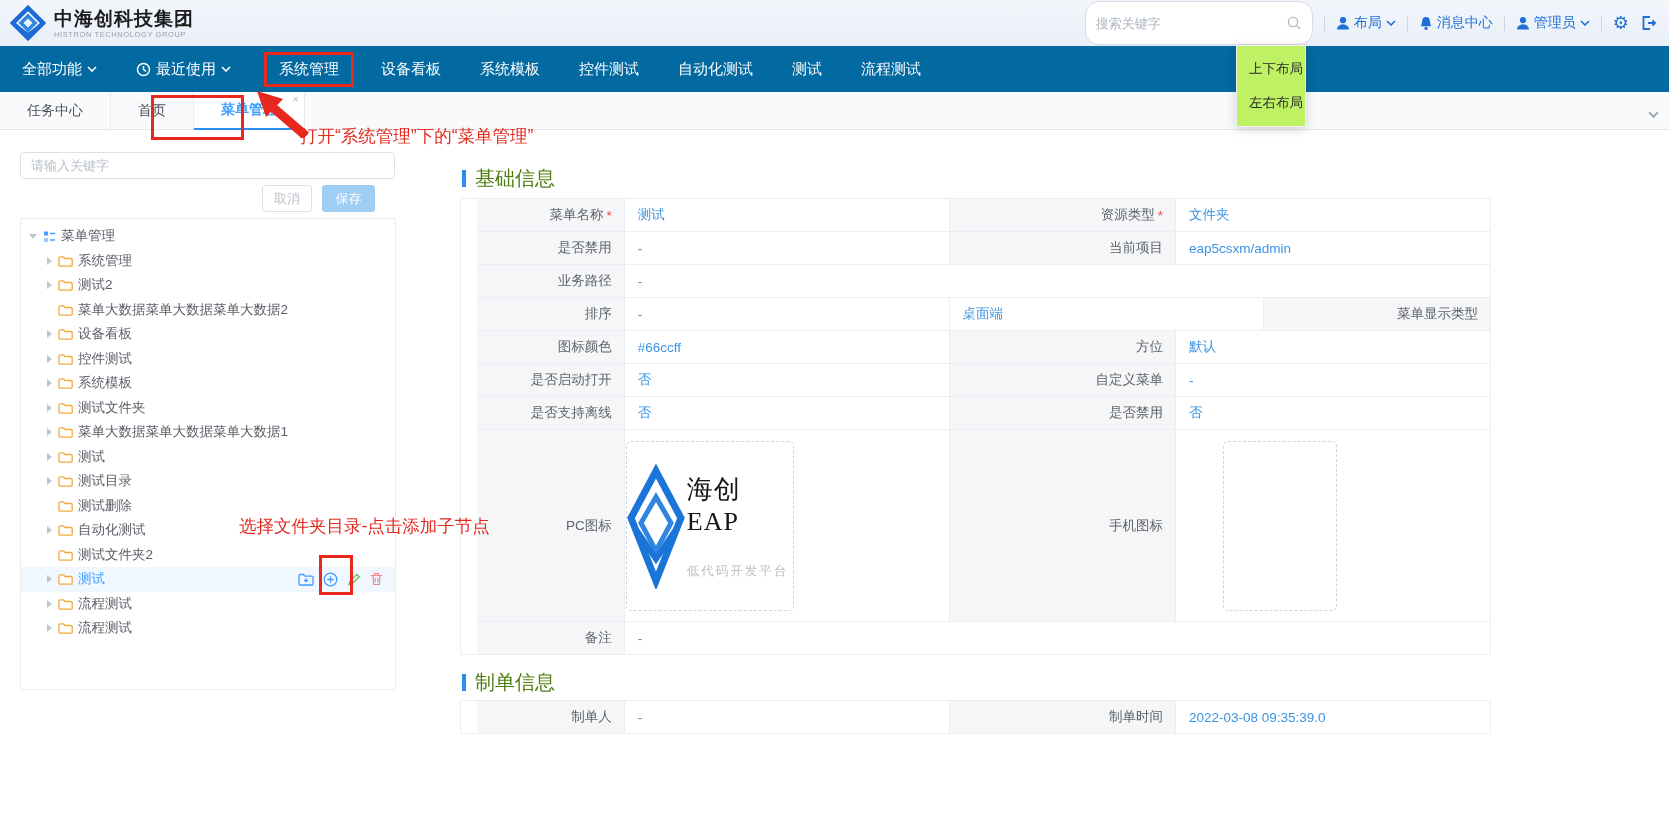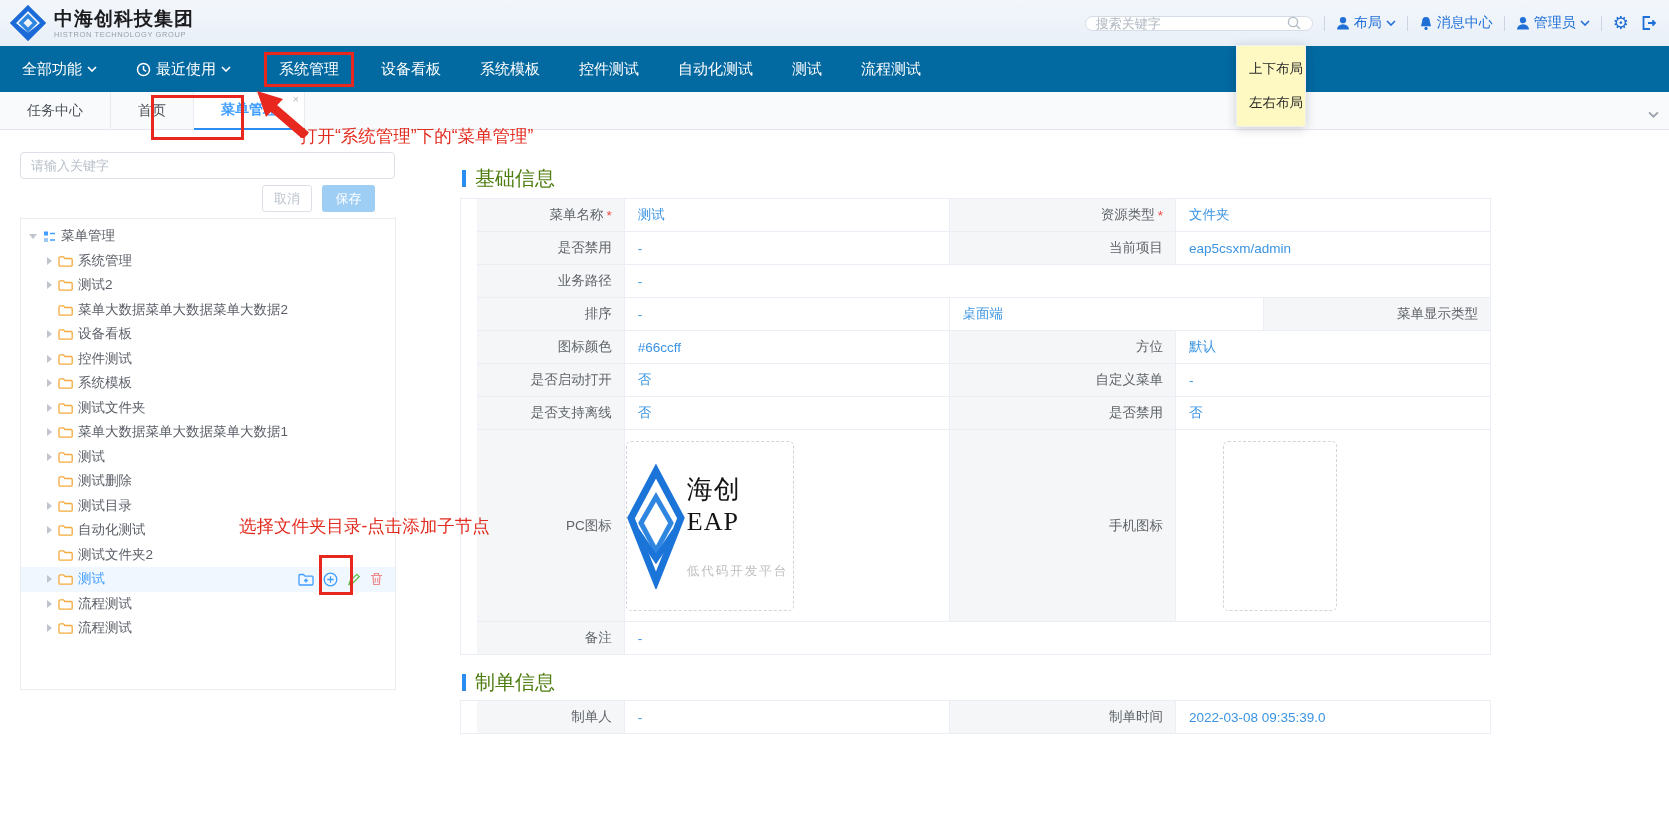--- a/index.html
+++ b/index.html
@@ -9,21 +9,21 @@
     font-family: "Liberation Sans", sans-serif; color:#333;
   }
   
   .top-header { position:absolute; left:0; top:0; width:1669px; height:46px;
     background:linear-gradient(180deg,#f3f7fc,#e9eff8); display:flex; align-items:center; }
   .brand { display:flex; align-items:center; margin-left:10px; }
   .brand-text { margin-left:8px; }
   .brand-title { font-size:19px; font-weight:bold; color:#1c1c1e; letter-spacing:1px; line-height:22px;}
   .brand-sub { font-size:7.5px; color:#98a0aa; letter-spacing:.6px; }
   .header-right { position:absolute; right:12px; top:0; height:46px; display:flex; align-items:center; gap:11px; }
-  .search-pill { width:228px; height:15px; border:1px solid #d6dce5; border-radius:14px; background:#fff;
+  .search-pill { width:228px; height:44px; border:1px solid #d6dce5; border-radius:14px; background:#fff;
     display:flex; align-items:center; padding:0 10px; }
   .search-pill input { flex:1; border:none; outline:none; font-size:13px; color:#666; background:transparent; }
   .search-pill input::placeholder { color:#aeb6c0; }
   .hdivider { width:1px; height:15px; background:#ccd6e3; }
   .hmenu { display:flex; align-items:center; gap:4px; color:#1f6fd6; font-size:14px; cursor:pointer; }
   .hicon { display:inline-flex; color:#1f6fd6; }
   .gear-glyph { font-family:"DejaVu Sans", sans-serif; font-size:18px; color:#1f6fd6; line-height:1; }
   
   .navbar { position:absolute; left:0; top:46px; width:1669px; height:46px; background:#0369a1;
     display:flex; align-items:center; padding-left:16px; color:#fff; font-size:15px; }
@@ -32,21 +32,21 @@
   .chev { display:inline-flex; }
   
   .tabbar { position:absolute; left:0; top:92px; width:1669px; height:38px; background:#f8fafc;
     border-bottom:1px solid #e3e6ec; display:flex; }
   .tab { height:38px; padding:0 27px; display:flex; align-items:center; font-size:14px; color:#4d5258;
     border-right:1px solid #e8ebf0; cursor:pointer; position:relative; background:transparent; }
   .tab.active { background:#fff; color:#409eff; font-weight:bold; border-bottom:2px solid #2d8cf0; }
   .tab-close { position:absolute; top:1px; right:5px; font-size:11px; color:#b7bcc4; font-weight:normal; }
   .tabbar-caret { position:absolute; right:10px; top:12px; color:#9aa1ab; }
   
-  .layout-dropdown { position:absolute; left:1236px; top:45px; width:70px; background:#fef9c3; z-index:60;
+  .layout-dropdown { position:absolute; left:1236px; top:45px; width:70px; background:#bef264; z-index:60;
     box-shadow:0 2px 10px rgba(0,0,0,.18); border:1px solid #f0f0f0; padding:6px 0; }
   .layout-dropdown .dd-item { padding:8px 12px; font-size:13.5px; color:#2b2b2b; cursor:pointer; white-space:nowrap; }
   
   .side-search { position:absolute; left:20px; top:152px; width:375px; height:27px;
     border:1px solid #dcdfe6; border-radius:4px; padding:0 10px; font-size:13px; color:#666; outline:none; }
   .side-search::placeholder { color:#b9c0ca; }
   .btn-cancel { position:absolute; left:262px; top:185px; width:50px; height:27px; background:#fff;
     border:1px solid #dcdfe6; border-radius:3px; color:#bcc2cb; font-size:13px; cursor:pointer; }
   .btn-save { position:absolute; left:322px; top:185px; width:53px; height:27px; background:#9fcef5;
     border:none; border-radius:3px; color:#fff; font-size:13px; cursor:pointer; }
@@ -354,36 +354,36 @@
   <div class="tree-row child">
     <span class="caret-r"></span>
     <span class="ticon">
         <svg width="15" height="12" viewBox="0 0 15 12">
           <use href="#i-folder"></use>
         </svg>
       </span>
     <span class="tlabel">测试</span>
   </div>
   <div class="tree-row child">
+    <span class="caret-r"></span>
+    <span class="ticon">
+        <svg width="15" height="12" viewBox="0 0 15 12">
+          <use href="#i-folder"></use>
+        </svg>
+      </span>
+    <span class="tlabel">测试目录</span>
+  </div>
+  <div class="tree-row child">
     <span class="caret-hidden"></span>
     <span class="ticon">
         <svg width="15" height="12" viewBox="0 0 15 12">
           <use href="#i-folder"></use>
         </svg>
       </span>
     <span class="tlabel">测试删除</span>
-  </div>
-  <div class="tree-row child">
-    <span class="caret-r"></span>
-    <span class="ticon">
-        <svg width="15" height="12" viewBox="0 0 15 12">
-          <use href="#i-folder"></use>
-        </svg>
-      </span>
-    <span class="tlabel">测试目录</span>
   </div>
   <div class="tree-row child">
     <span class="caret-r"></span>
     <span class="ticon">
         <svg width="15" height="12" viewBox="0 0 15 12">
           <use href="#i-folder"></use>
         </svg>
       </span>
     <span class="tlabel">自动化测试</span>
   </div>

